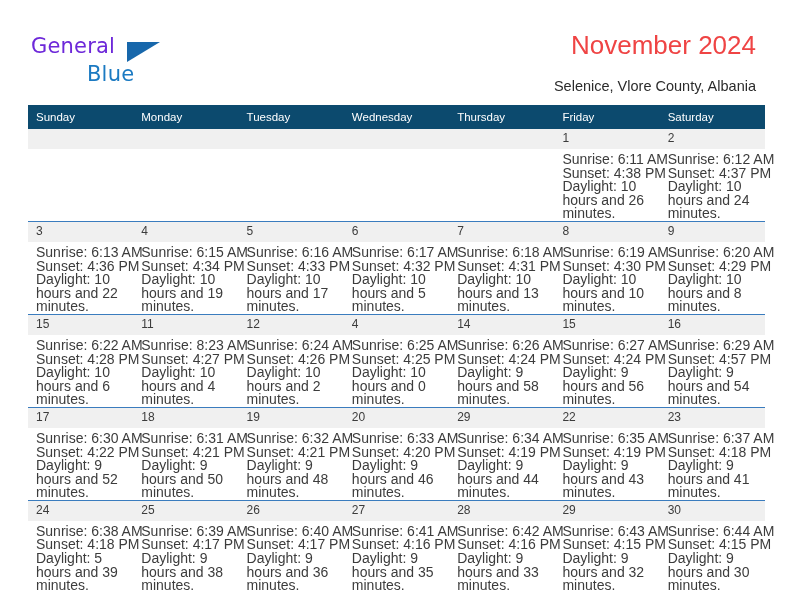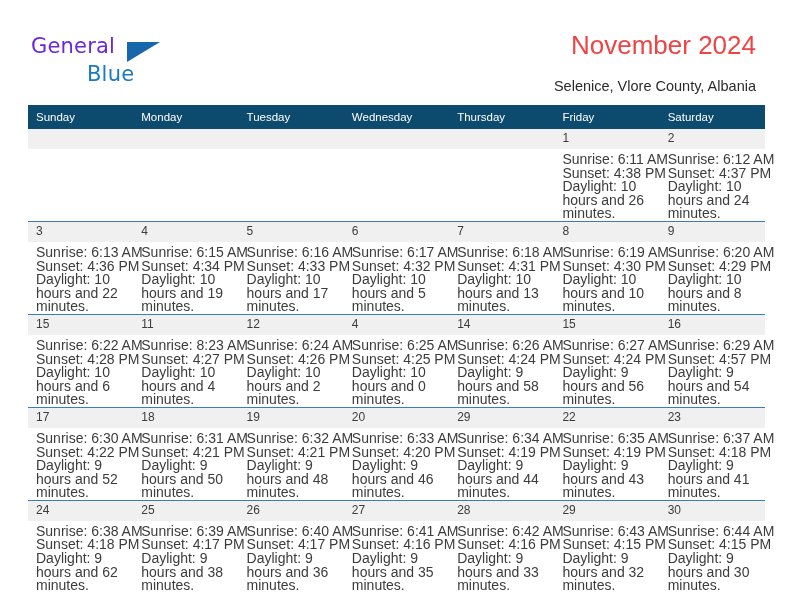--- a/index.html
+++ b/index.html
@@ -381,21 +381,21 @@
                 <div class="daylight">Daylight: 9 hours and 41 minutes.</div>
               </div>
             </td>
           </tr>
           <tr class="week">
             <td class="day">
               <span class="daynum">24</span>
               <div class="info">
                 <div>Sunrise: 6:38 AM</div>
                 <div>Sunset: 4:18 PM</div>
-                <div class="daylight">Daylight: 9 hours and 62 minutes.</div>
+                <div class="daylight">Daylight: 5 hours and 39 minutes.</div>
               </div>
             </td>
             <td class="day">
               <span class="daynum">25</span>
               <div class="info">
                 <div>Sunrise: 6:39 AM</div>
                 <div>Sunset: 4:17 PM</div>
                 <div class="daylight">Daylight: 9 hours and 38 minutes.</div>
               </div>
             </td>

